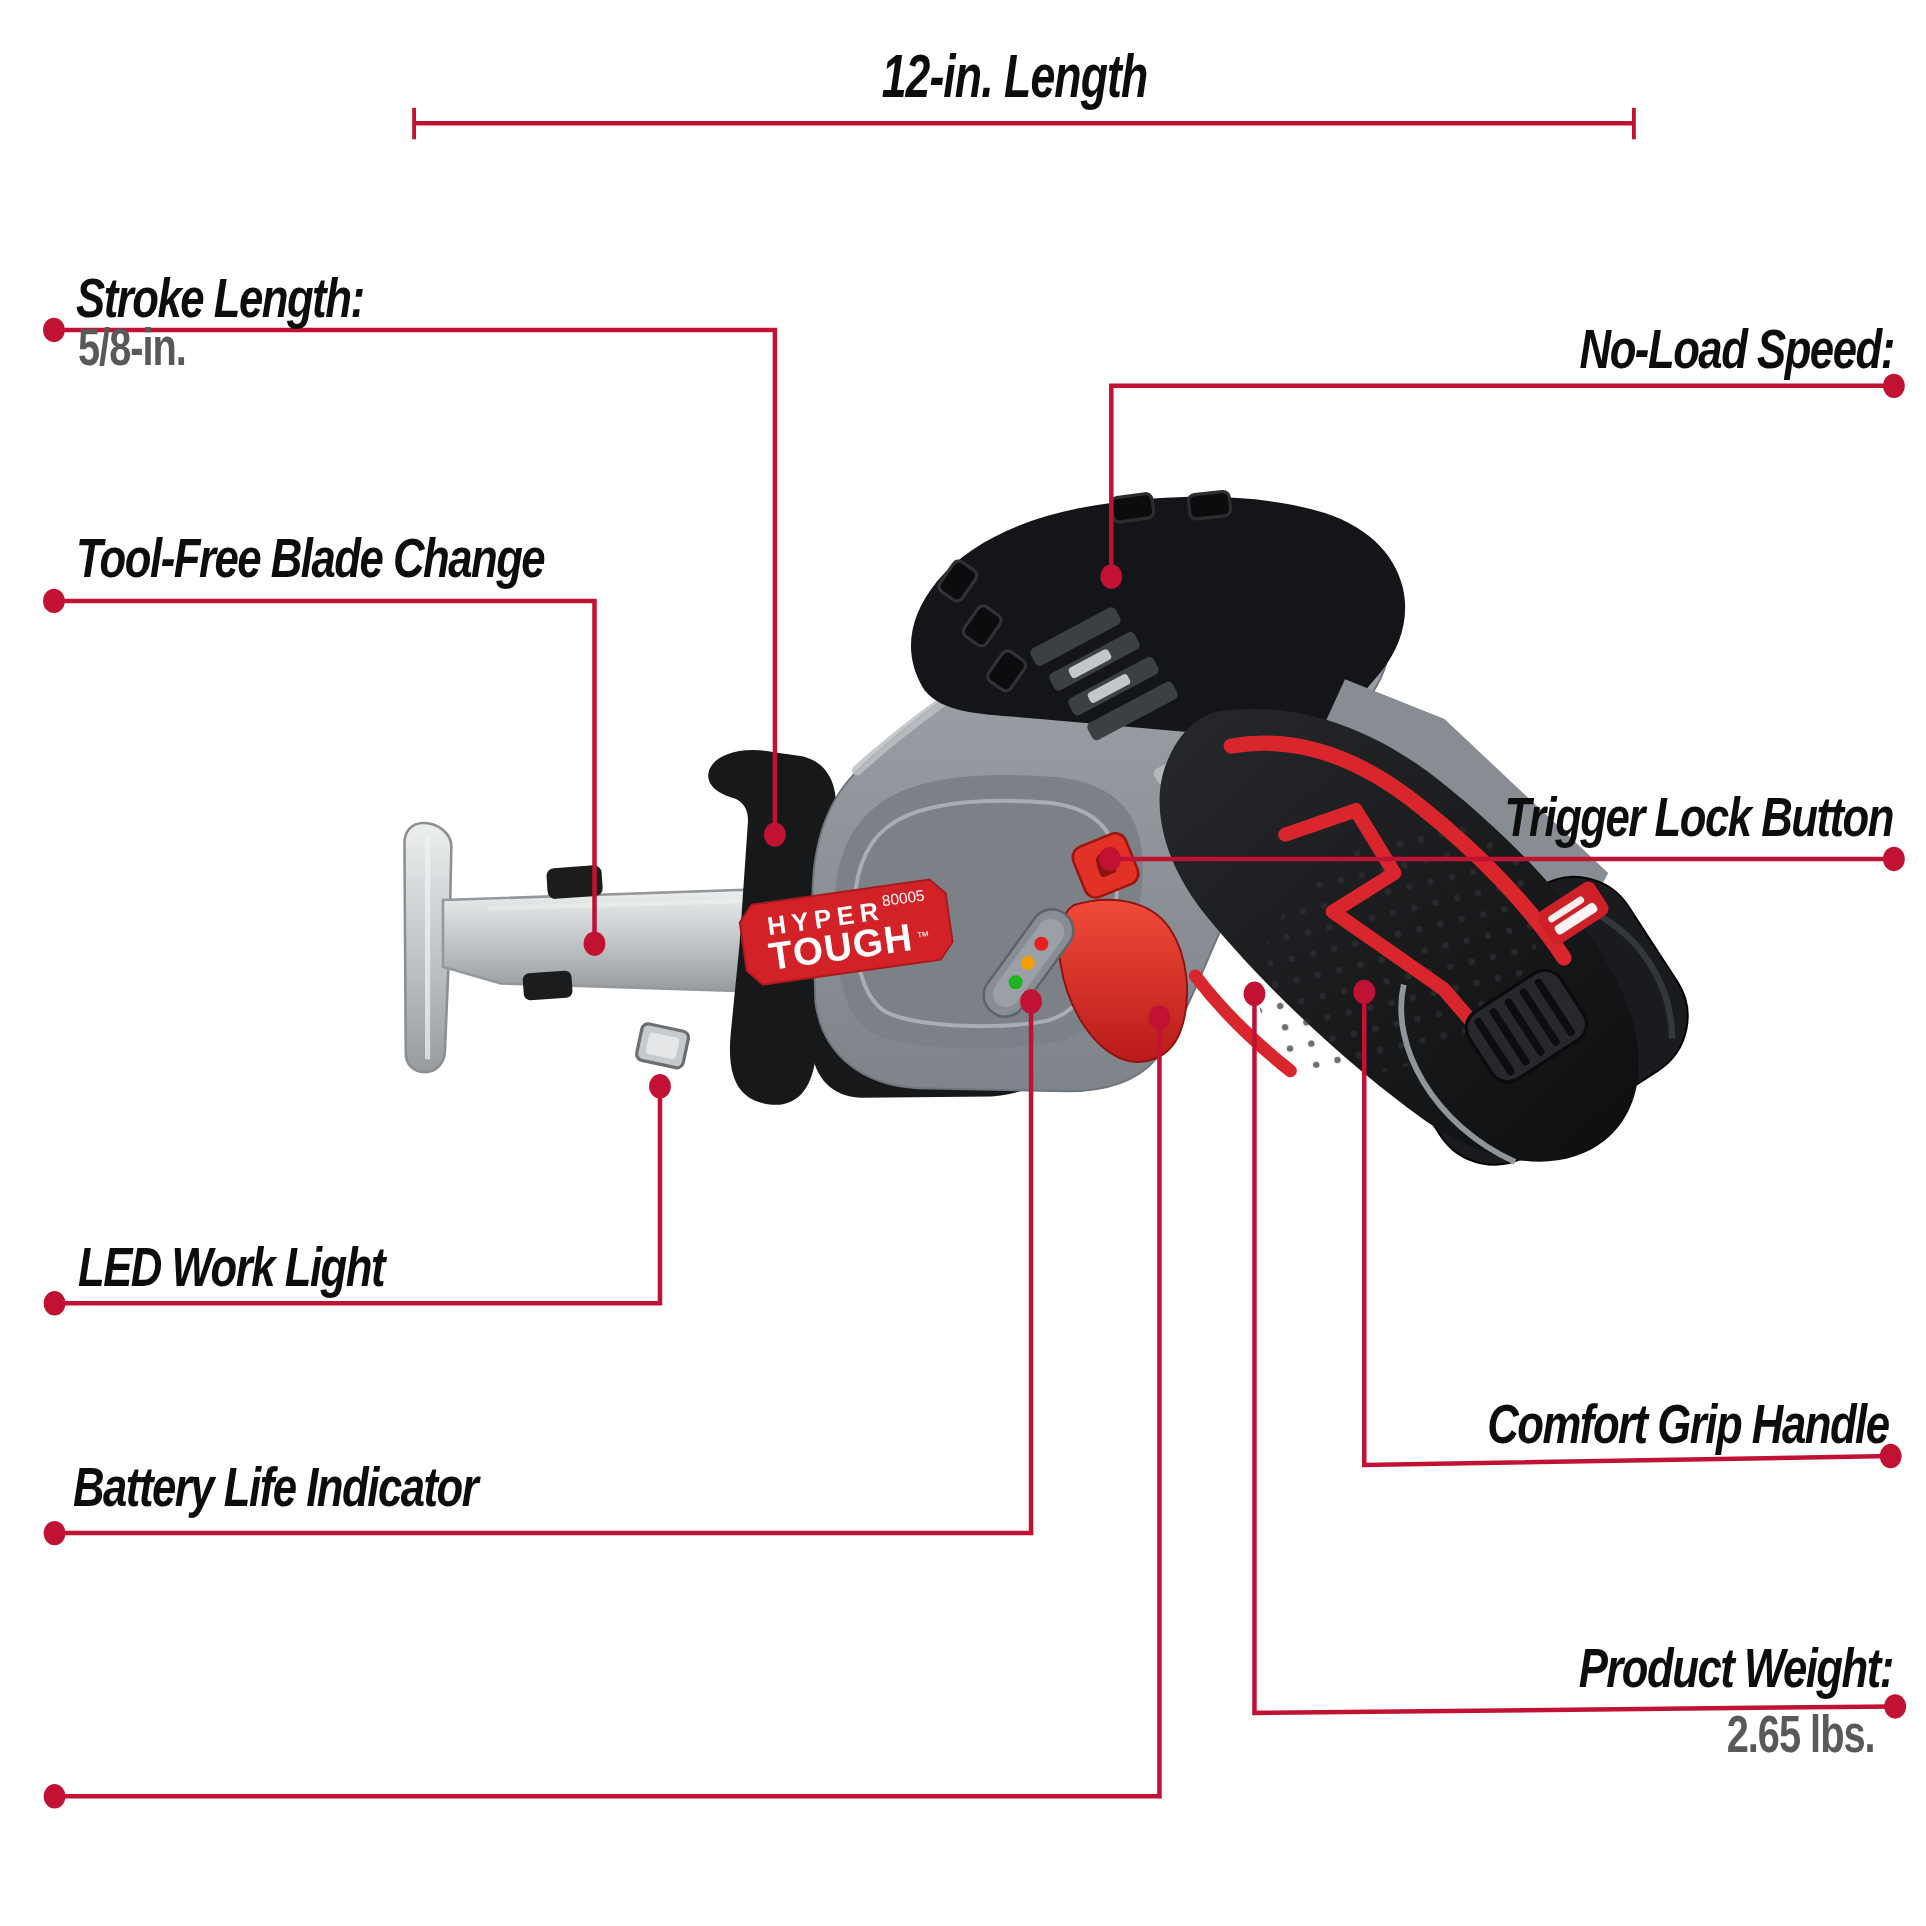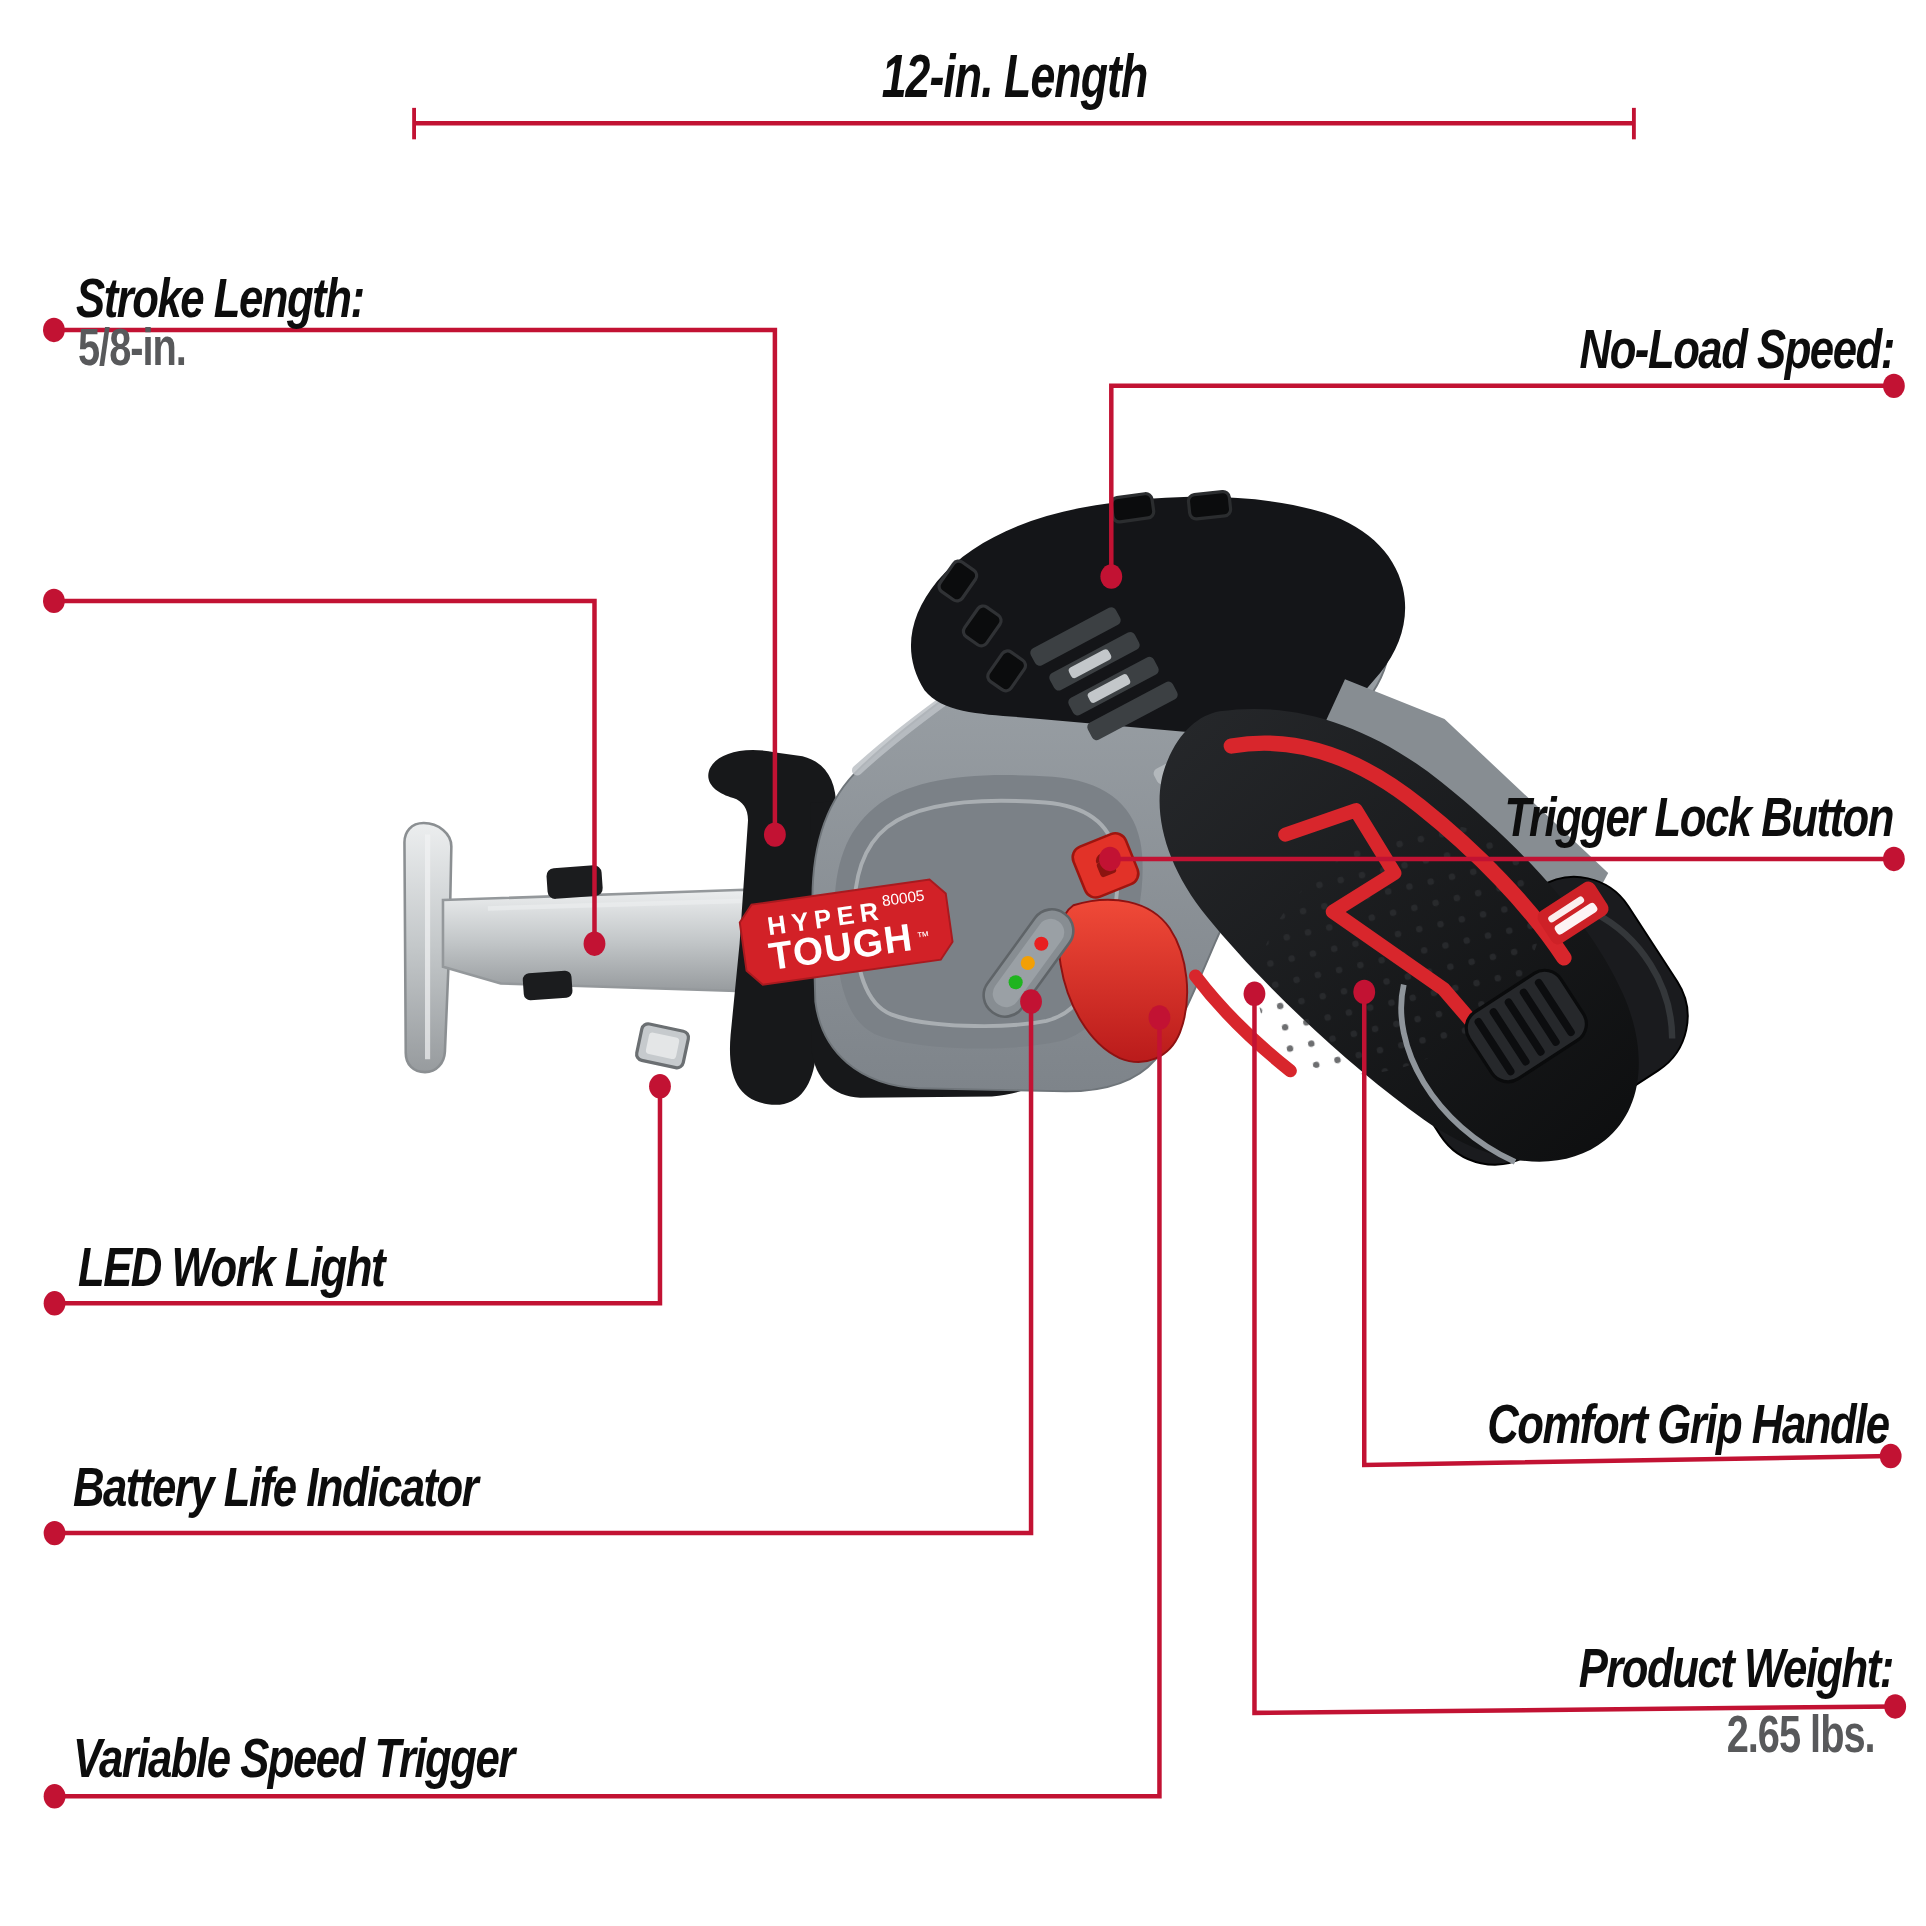--- a/index.html
+++ b/index.html
@@ -222,32 +222,32 @@
     <span class="sq">12-in. Length</span>
   </div>
 
   <div class="lbl callout-label from-left" style="left:76px;top:270px;">
     <span class="sq">Stroke Length:</span>
   </div>
   <div class="lbl callout-value from-left" style="left:78px;top:322px;">
     <span class="sq">5/8-in.</span>
   </div>
 
+  <div class="lbl callout-label from-left" style="left:76px;top:530px;">
+    <span class="sq">Tool-Free Blade Change</span>
+  </div>
 
   <div class="lbl callout-label from-left" style="left:78px;top:1239px;">
     <span class="sq">LED Work Light</span>
   </div>
 
   <div class="lbl callout-label from-left" style="left:73px;top:1459px;">
     <span class="sq">Battery Life Indicator</span>
   </div>
 
-  <div class="lbl callout-label from-left" style="left:73px;top:1730px;">
-    <span class="sq">Variable Speed Trigger</span>
-  </div>
 
   <div class="lbl callout-label from-right" style="right:32px;top:321px;">
     <span class="sq">No-Load Speed:</span>
   </div>
 
   <div class="lbl callout-label from-right" style="right:33px;top:789px;">
     <span class="sq">Trigger Lock Button</span>
   </div>
 
   <div class="lbl callout-label from-right" style="right:37px;top:1396px;">

